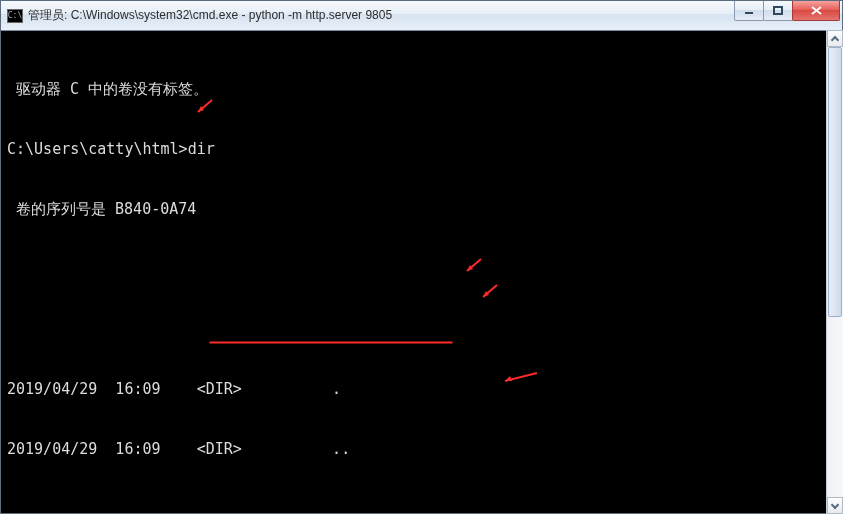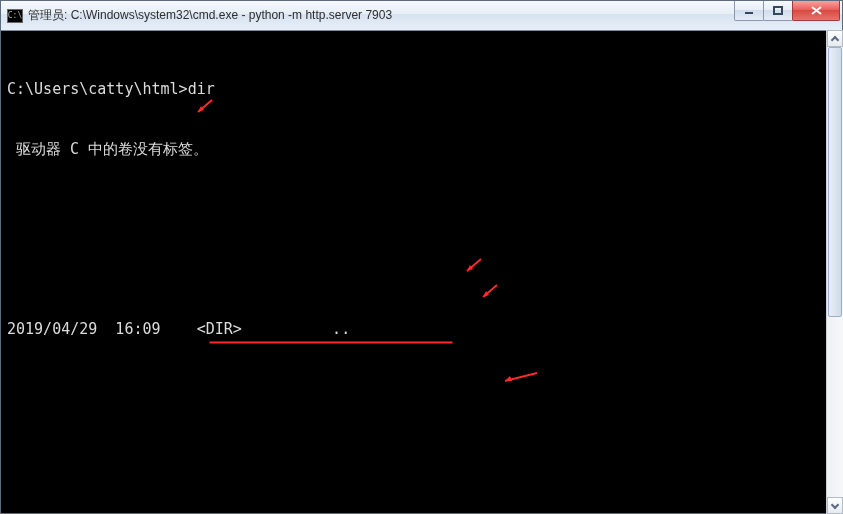--- a/index.html
+++ b/index.html
@@ -152,21 +152,21 @@
   .sb-down { transform: rotate(45deg); margin-bottom:2px;}
 </style>
 </head>
 <body>
 
 <div class="window">
   <div class="titlebar">
     <div class="icon">
       <div class="cmd-icon">C:\</div>
     </div>
-    <div class="title-text">管理员: C:\Windows\system32\cmd.exe - python  -m http.server 7903</div>
+    <div class="title-text">管理员: C:\Windows\system32\cmd.exe - python  -m http.server 9805</div>
     <div class="window-controls">
       <div class="wc-btn wc-min">
         <svg width="10" height="8" viewBox="0 0 10 8">
             <line x1="1" y1="6" x2="9" y2="6"></line>
           </svg>
       </div>
       <div class="wc-btn wc-max">
         <svg width="10" height="9" viewBox="0 0 10 9">
             <rect x="1" y="1" width="8" height="7"></rect>
           </svg>
@@ -174,24 +174,26 @@
       <div class="wc-btn wc-close">
         <svg width="11" height="9" viewBox="0 0 11 9">
             <line x1="1" y1="1" x2="10" y2="8"></line>
             <line x1="10" y1="1" x2="1" y2="8"></line>
           </svg>
       </div>
     </div>
   </div>
 
   <div class="terminal">
+    <span class="row"> 驱动器 C 中的卷没有标签。</span>
     <span class="row"><span>C:\Users\catty\html&gt;</span><span>dir</span></span>
-    <span class="row"> 驱动器 C 中的卷没有标签。</span>
+    <span class="row"> 卷的序列号是 B840-0A74</span>
     <span class="row"> </span>
     <span class="row"> </span>
+    <span class="row">2019/04/29  16:09    &lt;DIR&gt;          .</span>
     <span class="row">2019/04/29  16:09    &lt;DIR&gt;          ..</span>
     
     
     
     
     
     
     
     
     

